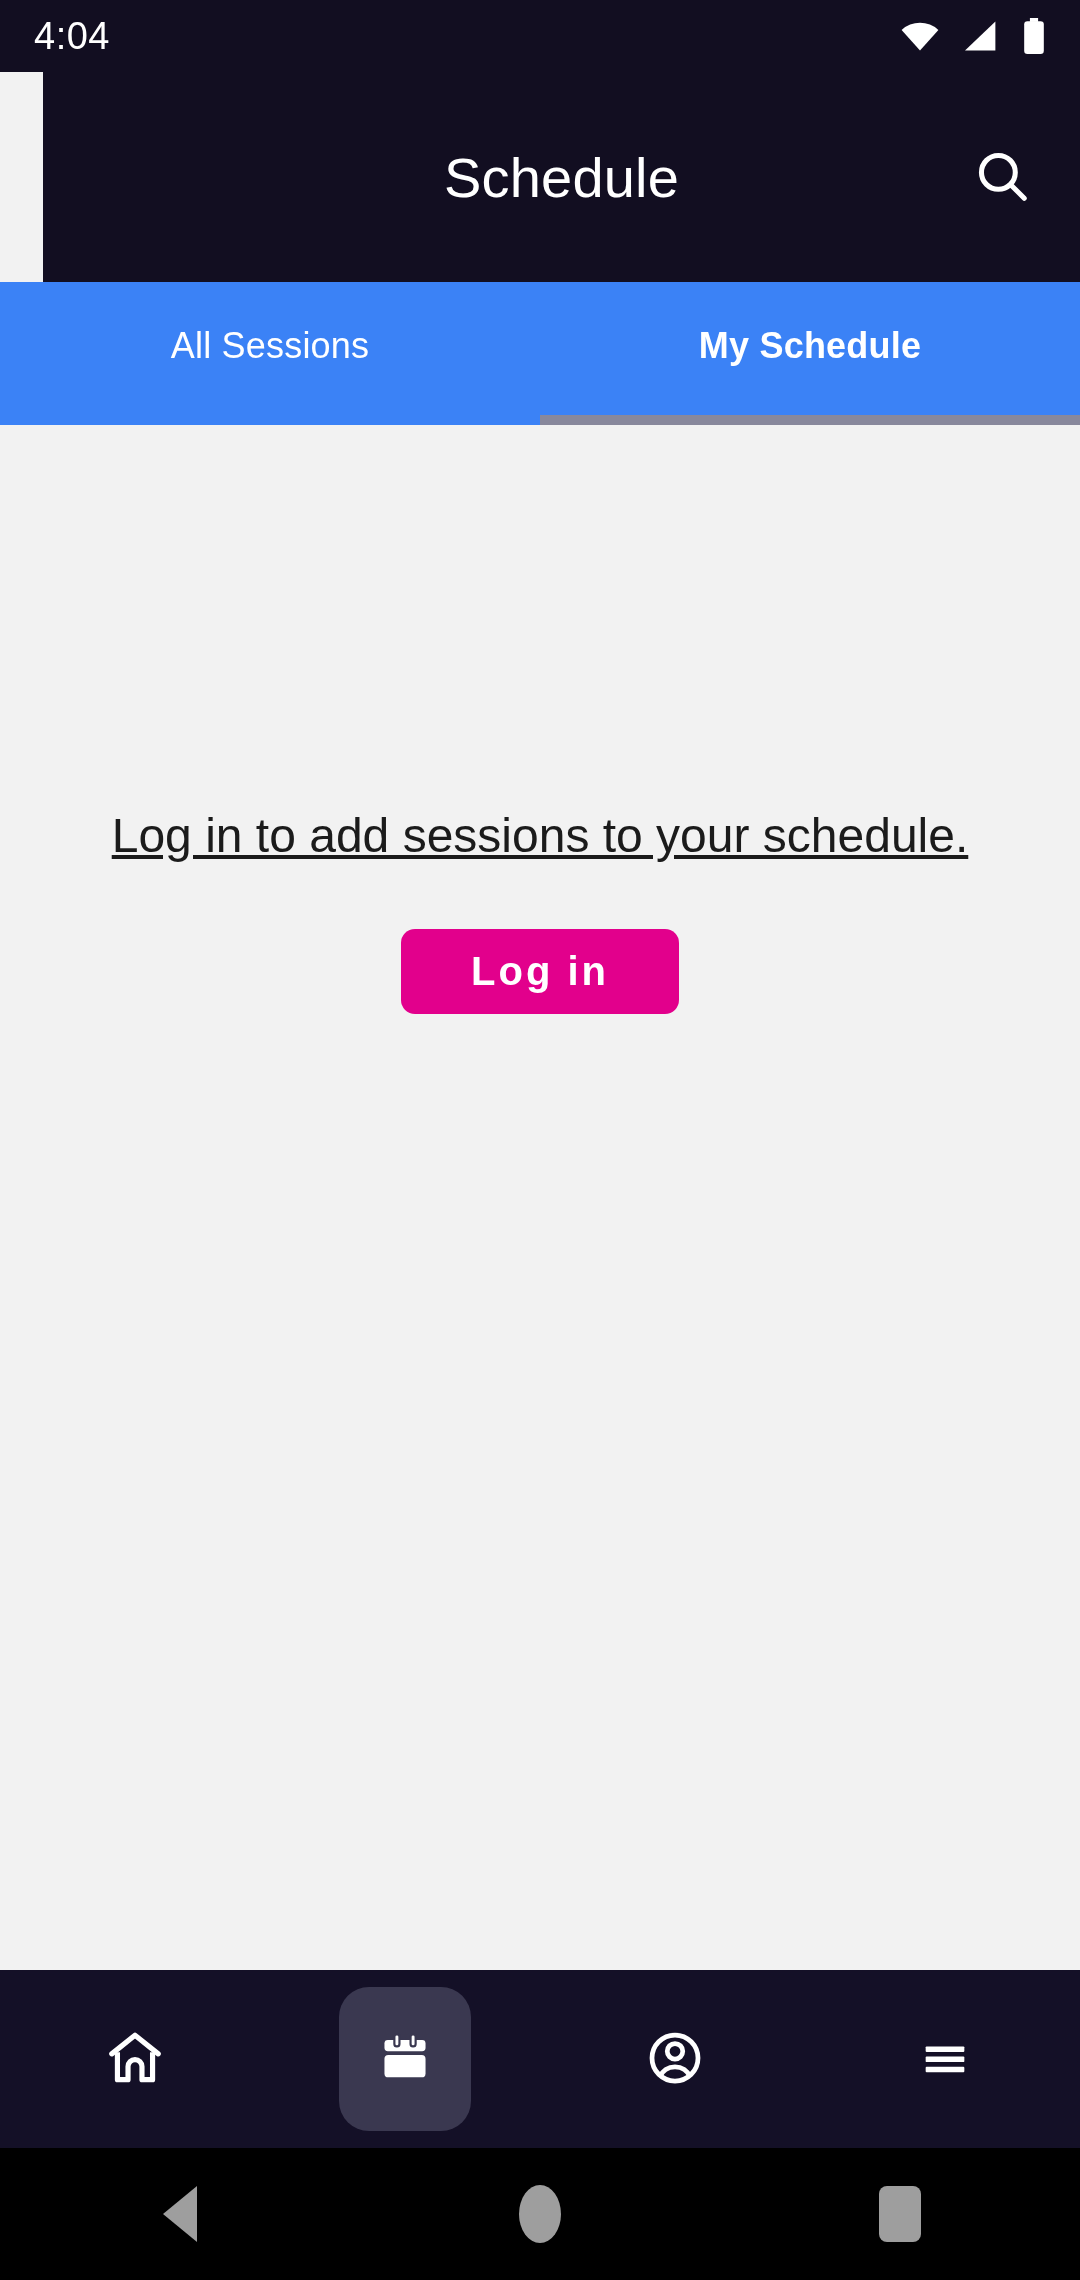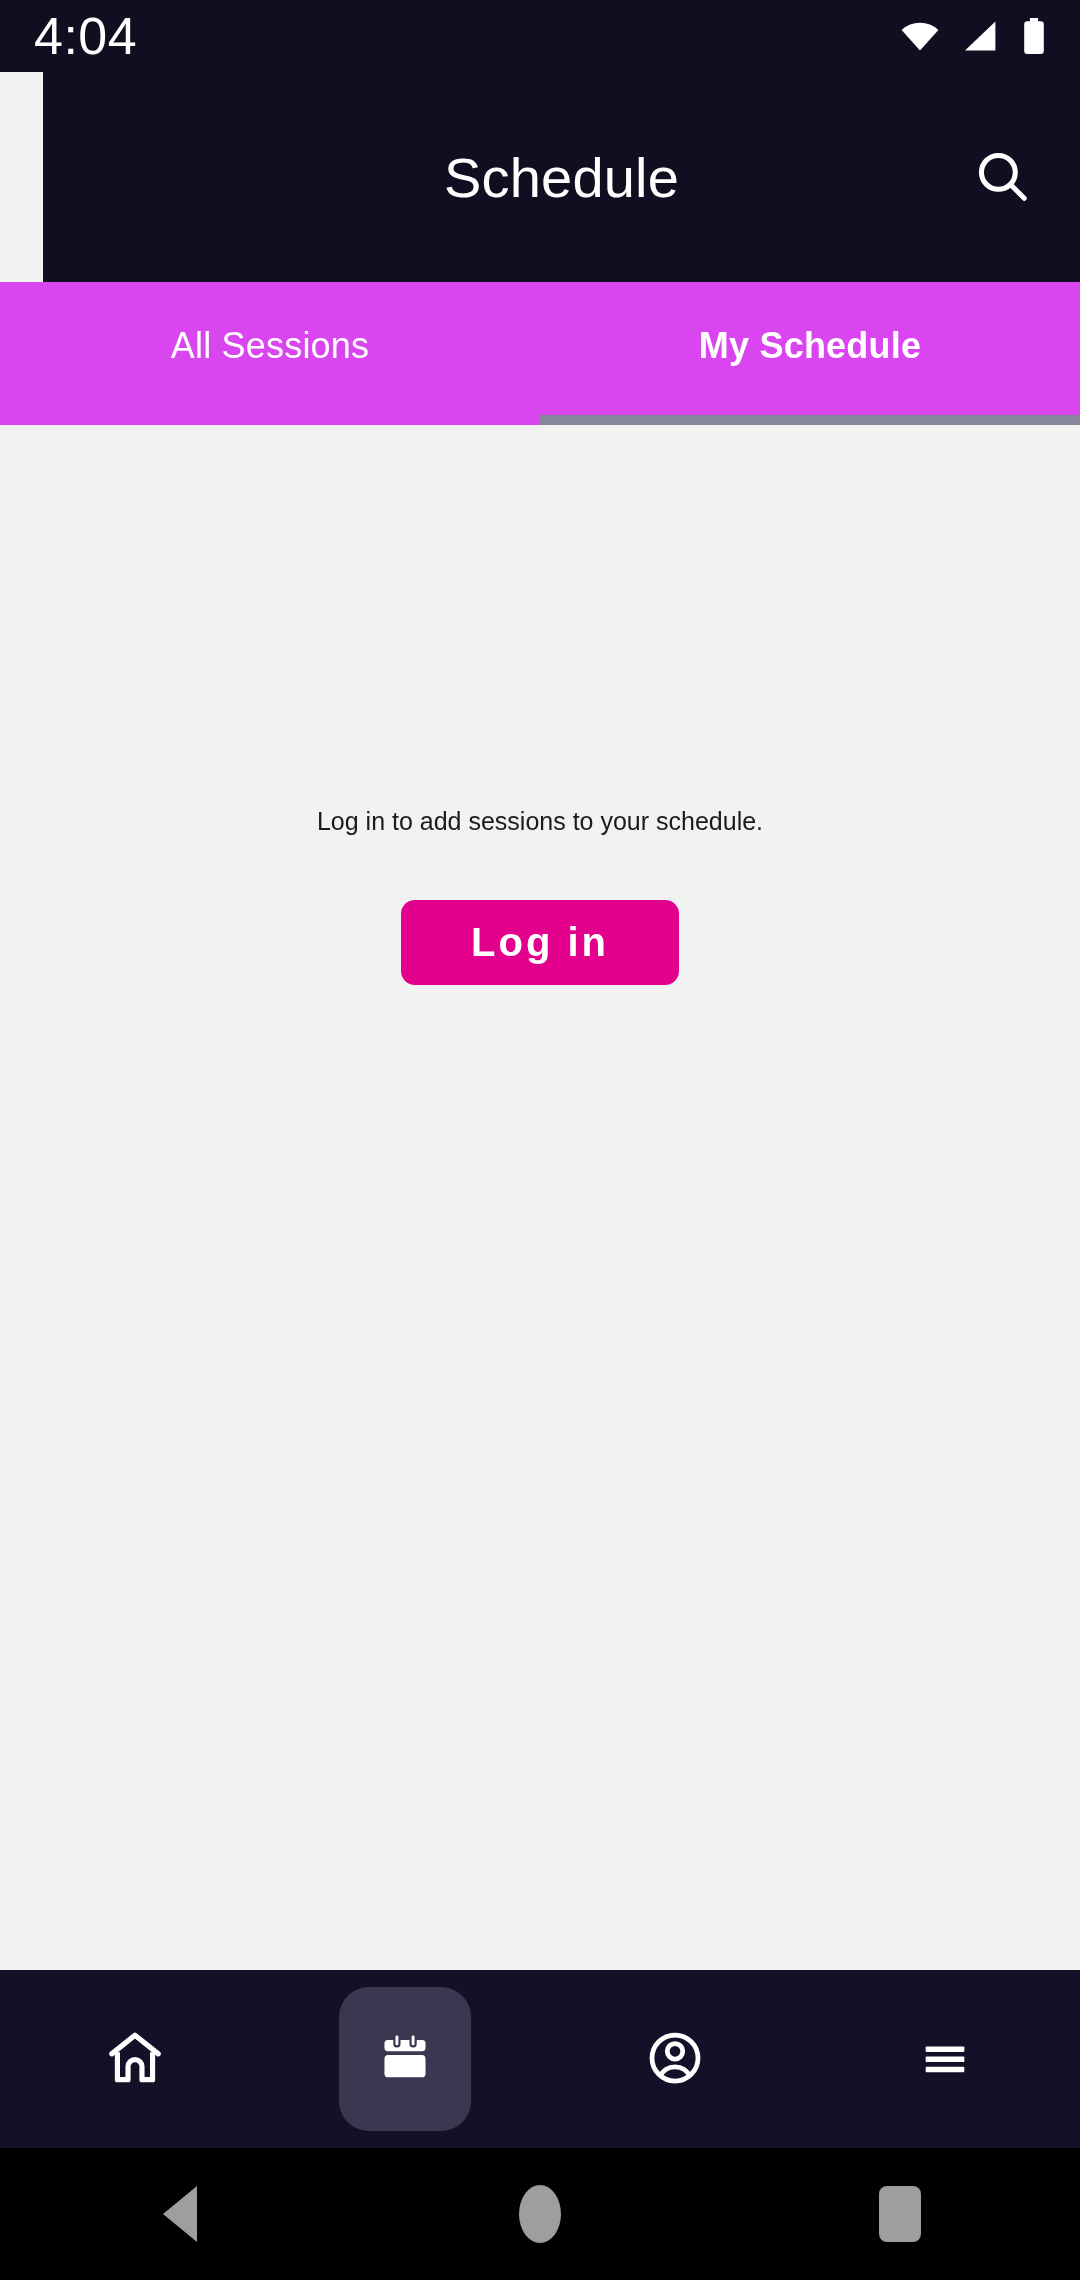--- a/index.html
+++ b/index.html
@@ -19,21 +19,21 @@
   
   .status-bar {
     height:72px;
     background:#120e21;
     display:flex; align-items:center;
     padding:0 34px;
     flex:0 0 auto;
   }
   .status-clock {
     color:#ffffff;
-    font-size:52px;
+    font-size:38px;
     letter-spacing:0.5px;
     line-height:1;
   }
   .status-icons {
     margin-left:auto;
     display:flex; align-items:center; gap:22px;
   }
   .status-icons svg { display:block; }
 
   
@@ -57,21 +57,21 @@
     transform:translateY(-50%);
     width:96px; height:96px;
     display:flex; align-items:center; justify-content:center;
     border:none; background:transparent;
     cursor:pointer;
   }
 
   
   .tab-bar {
     height:143px;
-    background:#d946ef;
+    background:#3b82f6;
     display:flex;
     position:relative;
     flex:0 0 auto;
   }
   .tab {
     flex:1 1 0;
     display:flex; align-items:center; justify-content:center;
     color:#ffffff;
     font-size:36px;
     font-weight:700;
@@ -95,24 +95,25 @@
   .content {
     flex:1 1 auto;
     background:#f2f2f2;
     display:flex;
     flex-direction:column;
     align-items:center;
     padding-top:380px;
   }
   .empty-message {
     color:#1b1b1b;
-    font-size:25px;
+    font-size:48px;
     font-weight:400;
     text-align:center;
     line-height:1.3;
+    text-decoration:underline;
   }
   .login-btn {
     margin-top:62px;
     background:#e2008c;
     color:#ffffff;
     border:none;
     border-radius:14px;
     padding:0 44px;
     height:85px;
     min-width:278px;

